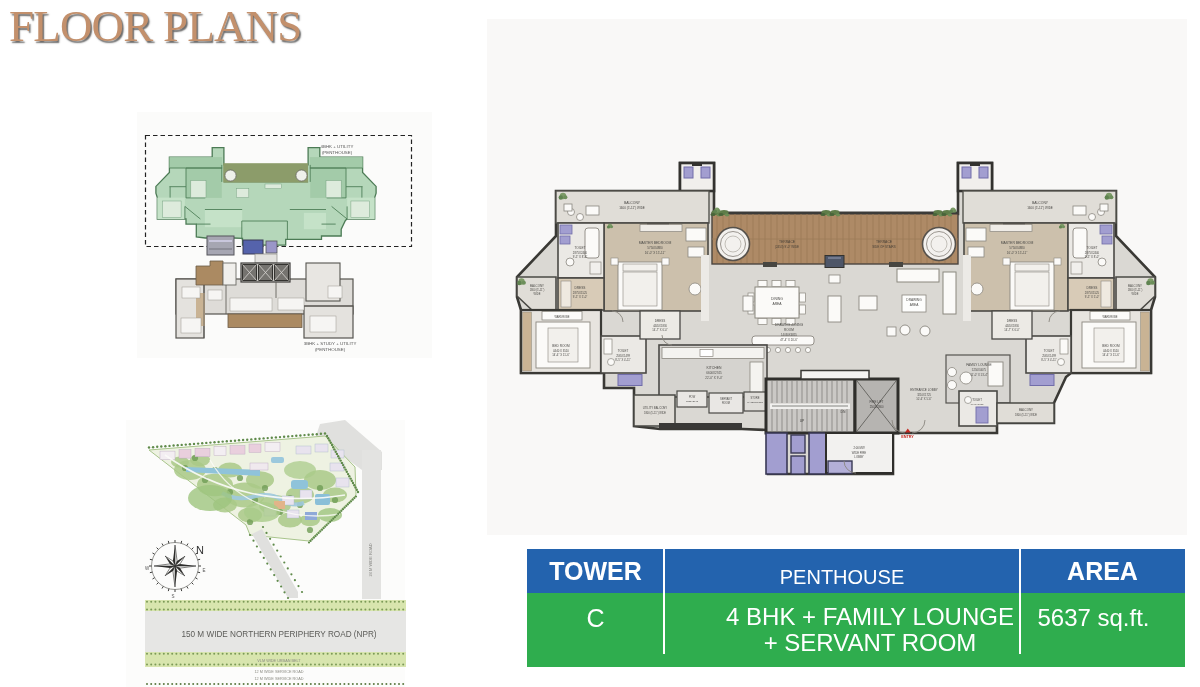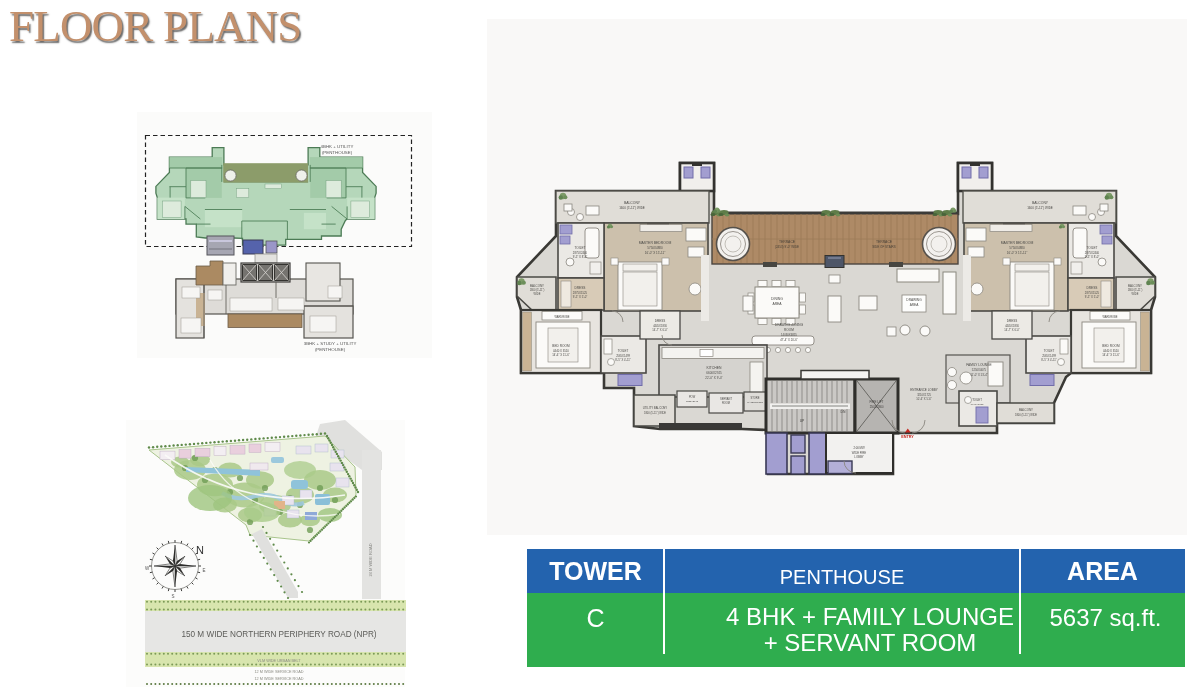--- a/index.html
+++ b/index.html
@@ -1305,17 +1305,17 @@
   <div style="position:absolute;left:0;top:0;width:137px;height:44px;display:flex;align-items:center;justify-content:center;color:#fff;font-weight:bold;font-size:25px;">TOWER</div>
 
   <div style="position:absolute;left:137px;top:0;width:356px;height:44px;display:flex;align-items:center;justify-content:center;color:#fff;font-weight:normal;font-size:20px;margin-top:6px;">PENTHOUSE</div>
 
   <div style="position:absolute;left:493px;top:0;width:165px;height:44px;display:flex;align-items:center;justify-content:center;color:#fff;font-weight:bold;font-size:25px;">AREA</div>
 
   <div style="position:absolute;left:0;top:55px;width:137px;text-align:center;color:#fff;font-size:25px;">C</div>
 
   <div style="position:absolute;left:137px;top:55px;width:412px;text-align:center;color:#fff;font-size:24px;line-height:26px;">4 BHK + FAMILY LOUNGE<br>+ SERVANT ROOM</div>
 
-  <div style="position:absolute;left:496px;top:55px;width:165px;text-align:center;color:#fff;font-size:24px;">5637 sq.ft.</div>
+  <div style="position:absolute;left:484px;top:55px;width:165px;text-align:center;color:#fff;font-size:24px;">5637 sq.ft.</div>
 
   <div style="position:absolute;left:136px;top:0;width:2px;height:105px;background:#fff;"></div>
 
   <div style="position:absolute;left:492px;top:0;width:2px;height:105px;background:#fff;"></div>
 </div>
 </body></html>

